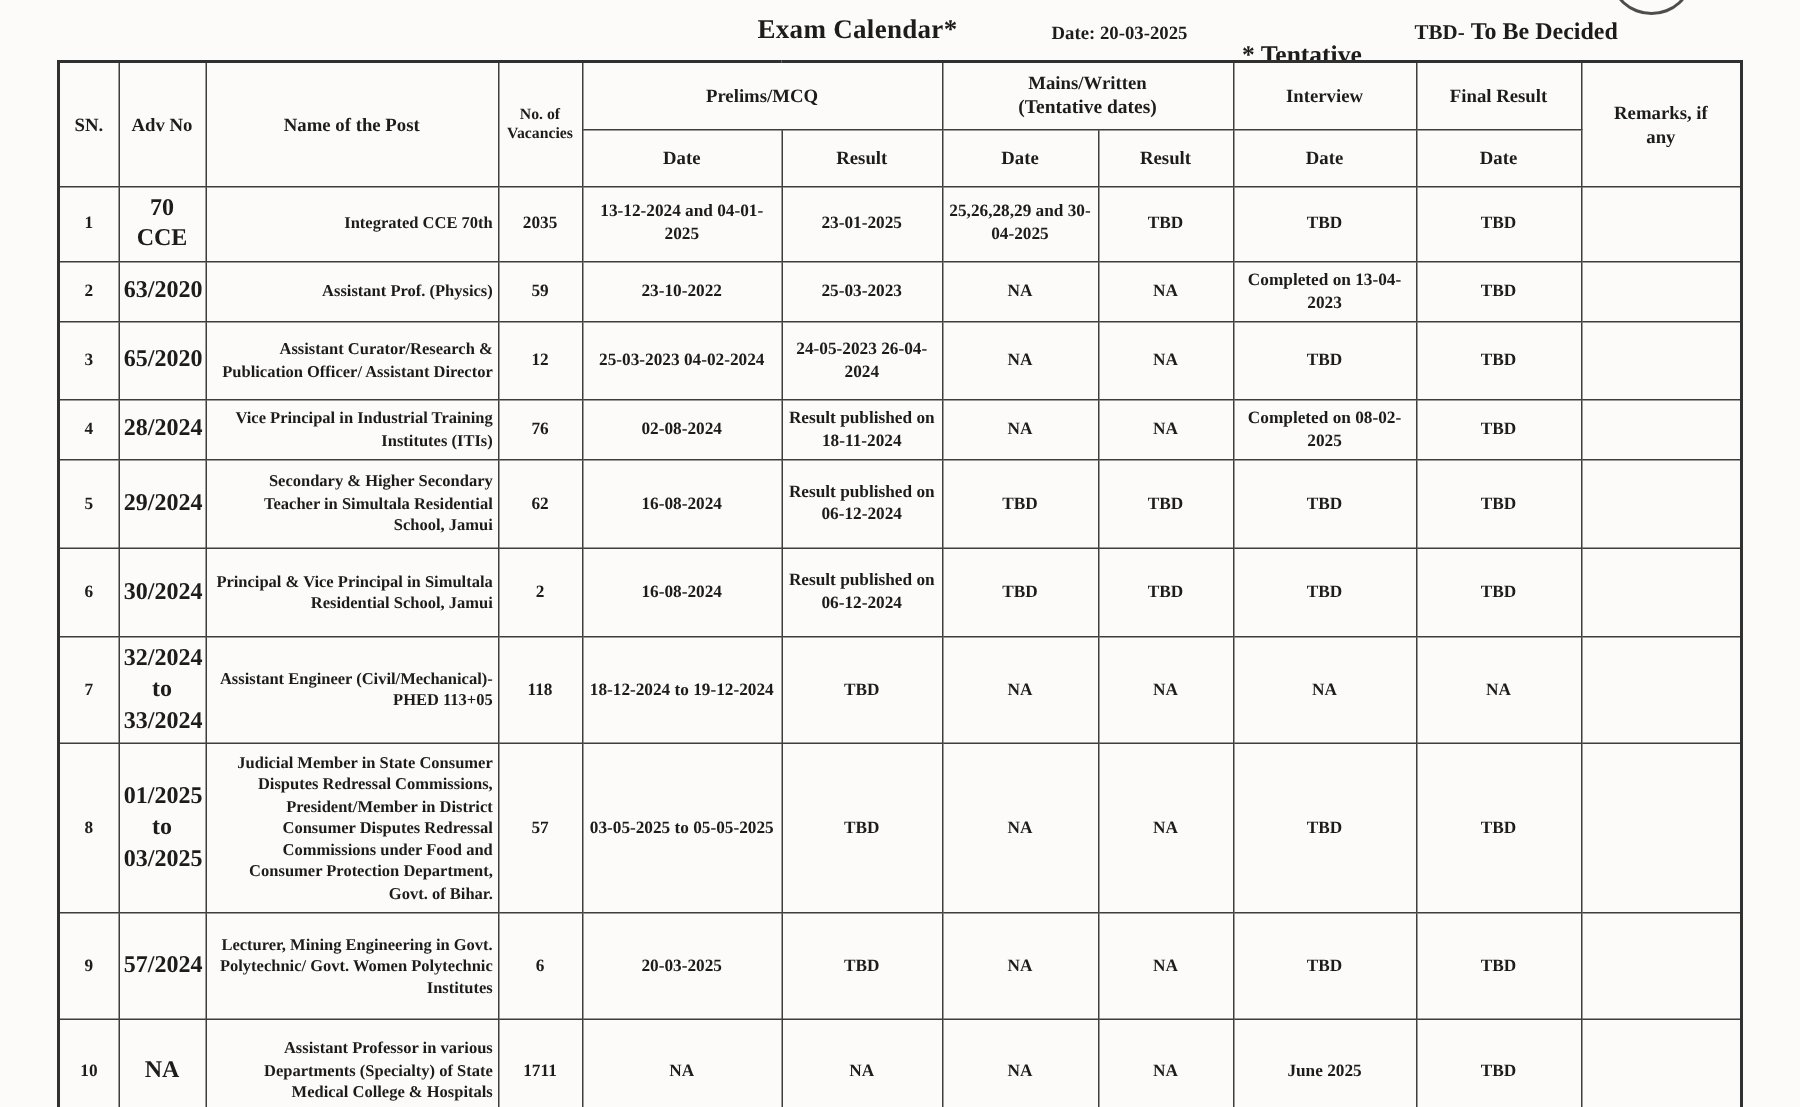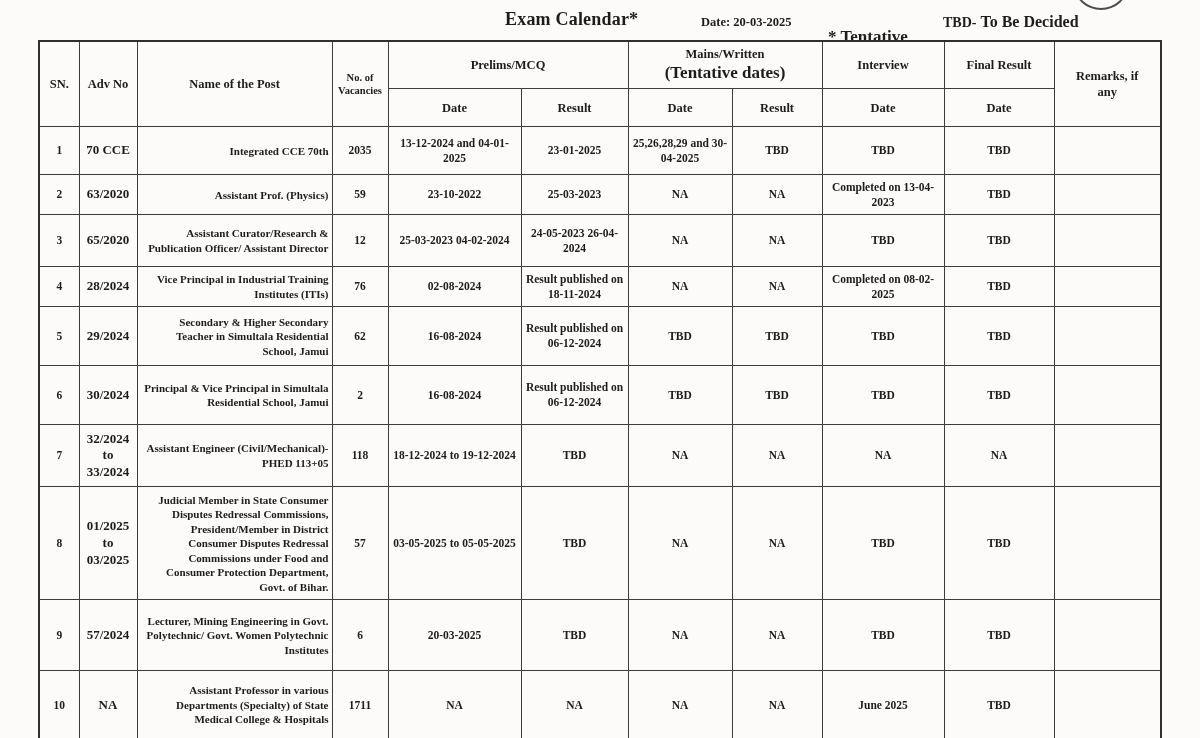--- a/index.html
+++ b/index.html
@@ -47,27 +47,27 @@
     font-weight:bold;
     padding:4px 3px;
     line-height:1.3;
     overflow:hidden;
   }
   thead th{ font-size:12.5px; }
   thead tr.group-row{ height:45px; }
   thead tr.sub-row{ height:38px; }
   th.th-small{ font-size:10.5px; line-height:1.25;margin-left:14px; }
   th.th-remarks{ padding:0 20px; font-size:12.5px; }
-  th.th-mains .sub{ font-size:17px; display:block; }
+  th.th-mains .sub{ font-size:13px; display:block; }
   tbody td{ font-size:11.5px; }
   td.post-cell{
     text-align:right; padding-left:5px; padding-right:3px;
     font-size:11px; line-height:1.32;
   }
-  td.adv-cell{ font-size:13px; }
+  td.adv-cell{ font-size:16px; }
   
   tbody tr:nth-child(1){ height:48px; }
   tbody tr:nth-child(2){ height:40px; }
   tbody tr:nth-child(3){ height:52px; }
   tbody tr:nth-child(4){ height:40px; }
   tbody tr:nth-child(5){ height:59px; }
   tbody tr:nth-child(6){ height:59px; }
   tbody tr:nth-child(7){ height:62px; }
   tbody tr:nth-child(8){ height:113px; }
   tbody tr:nth-child(9){ height:71px; }

